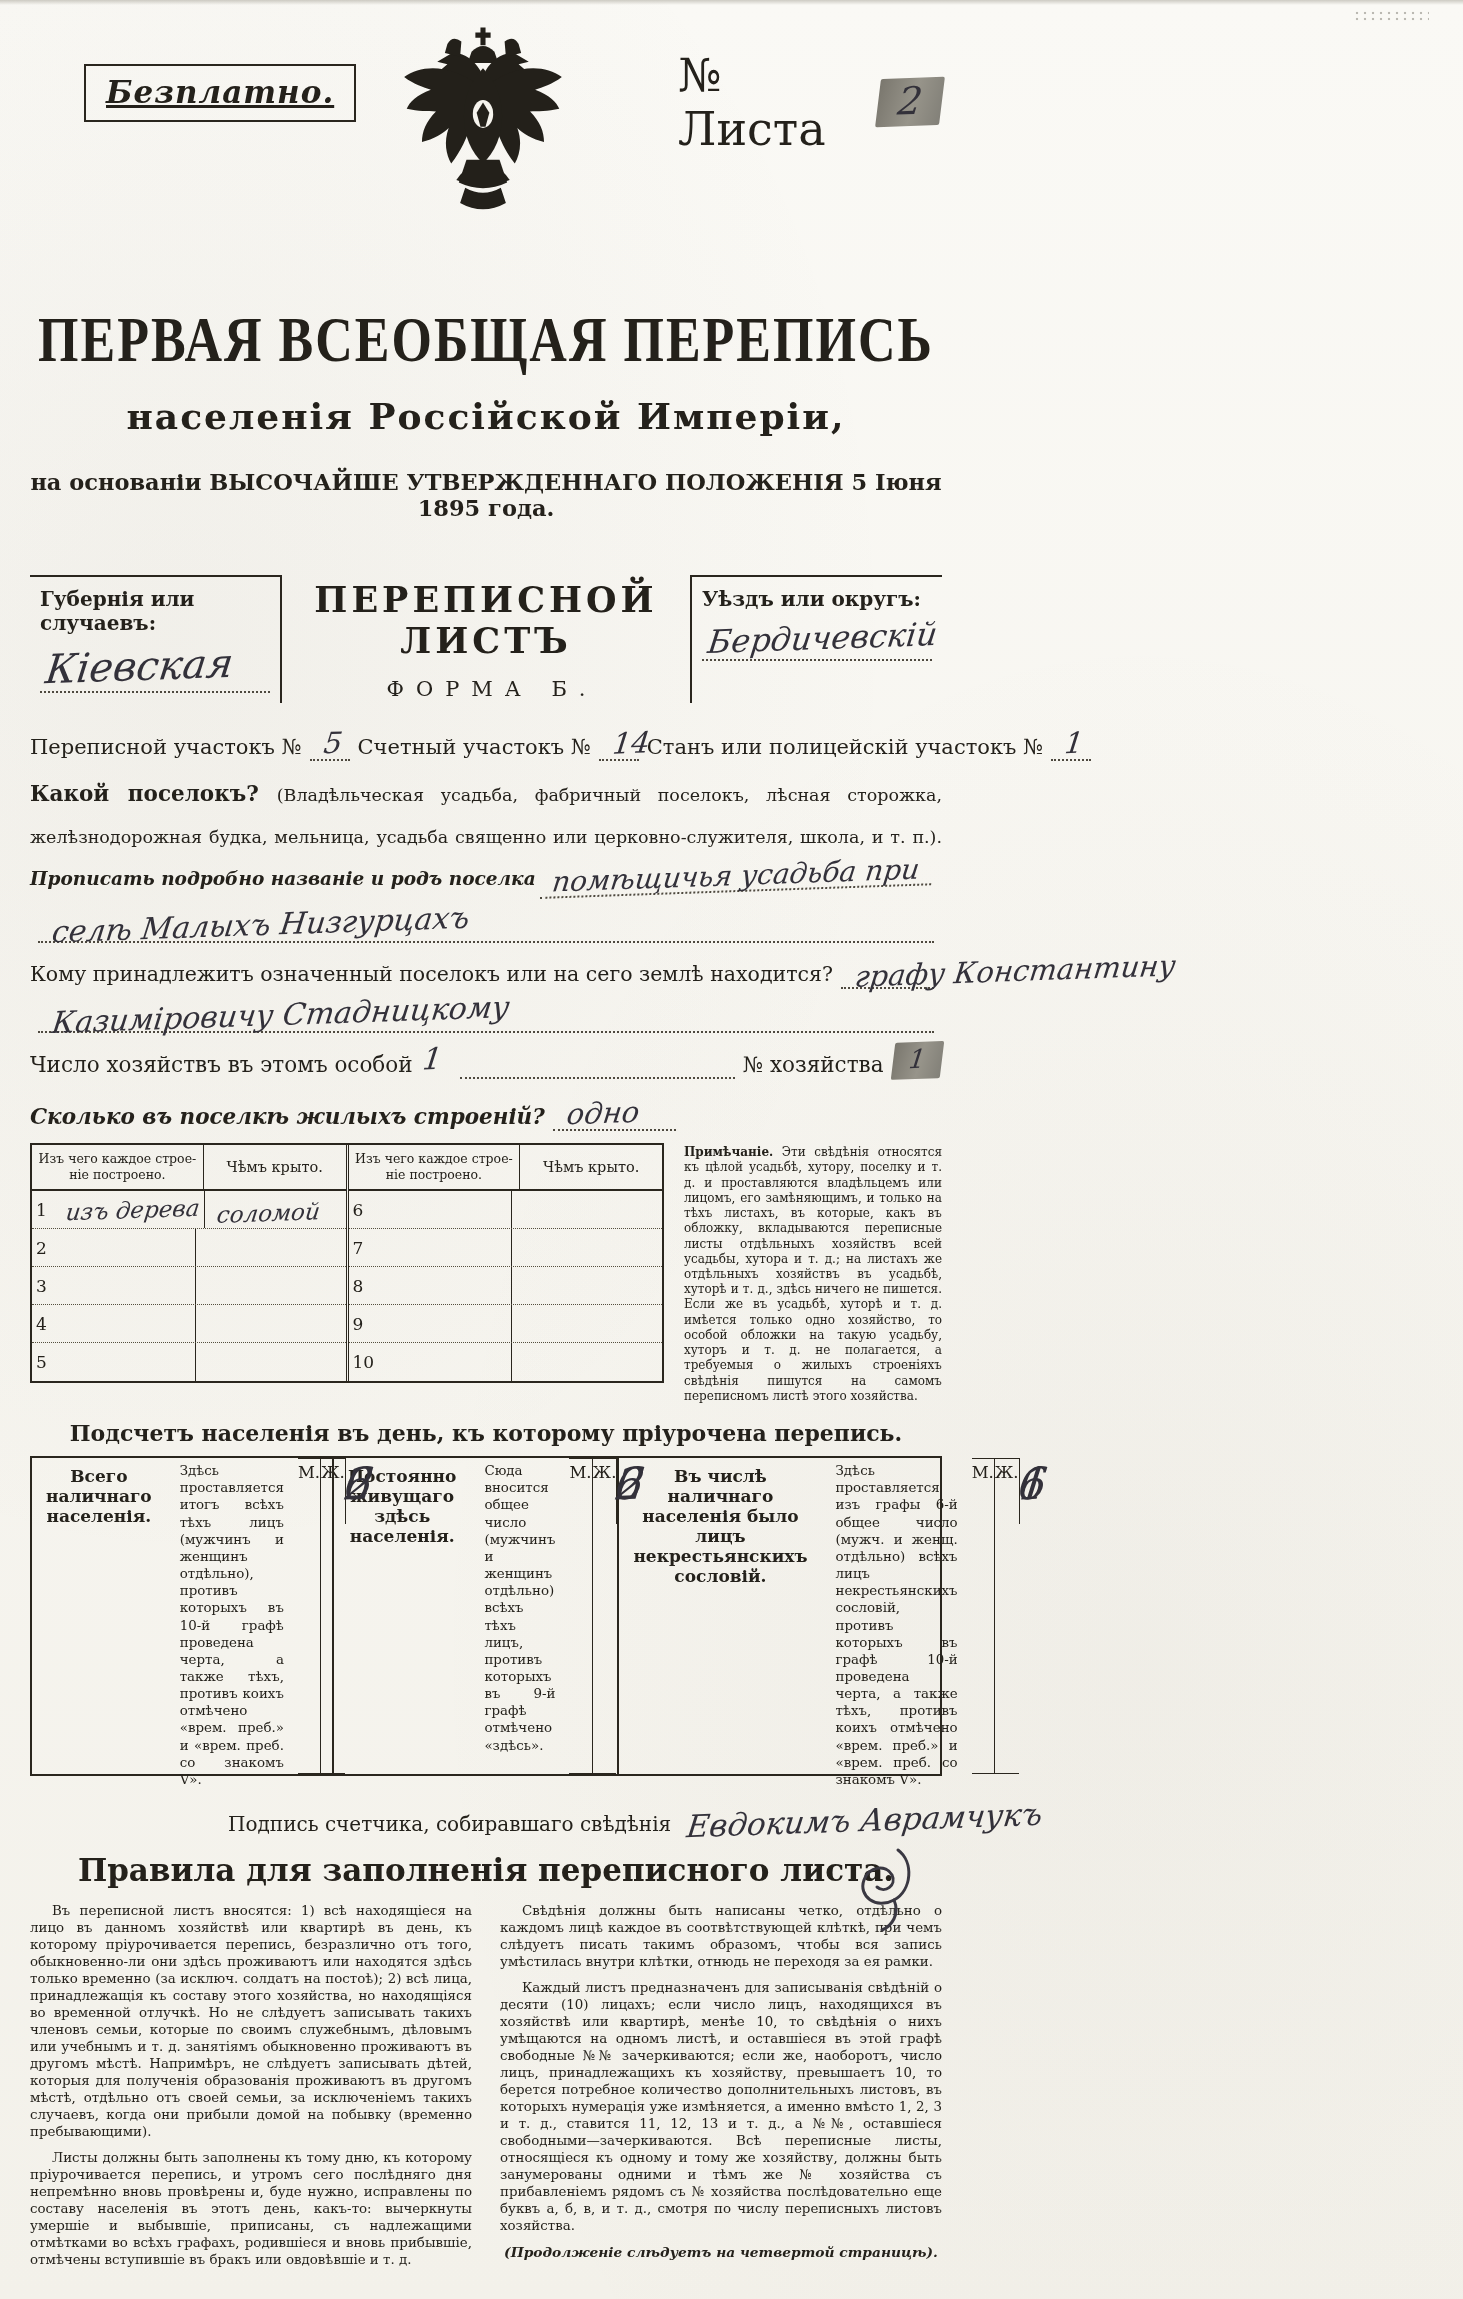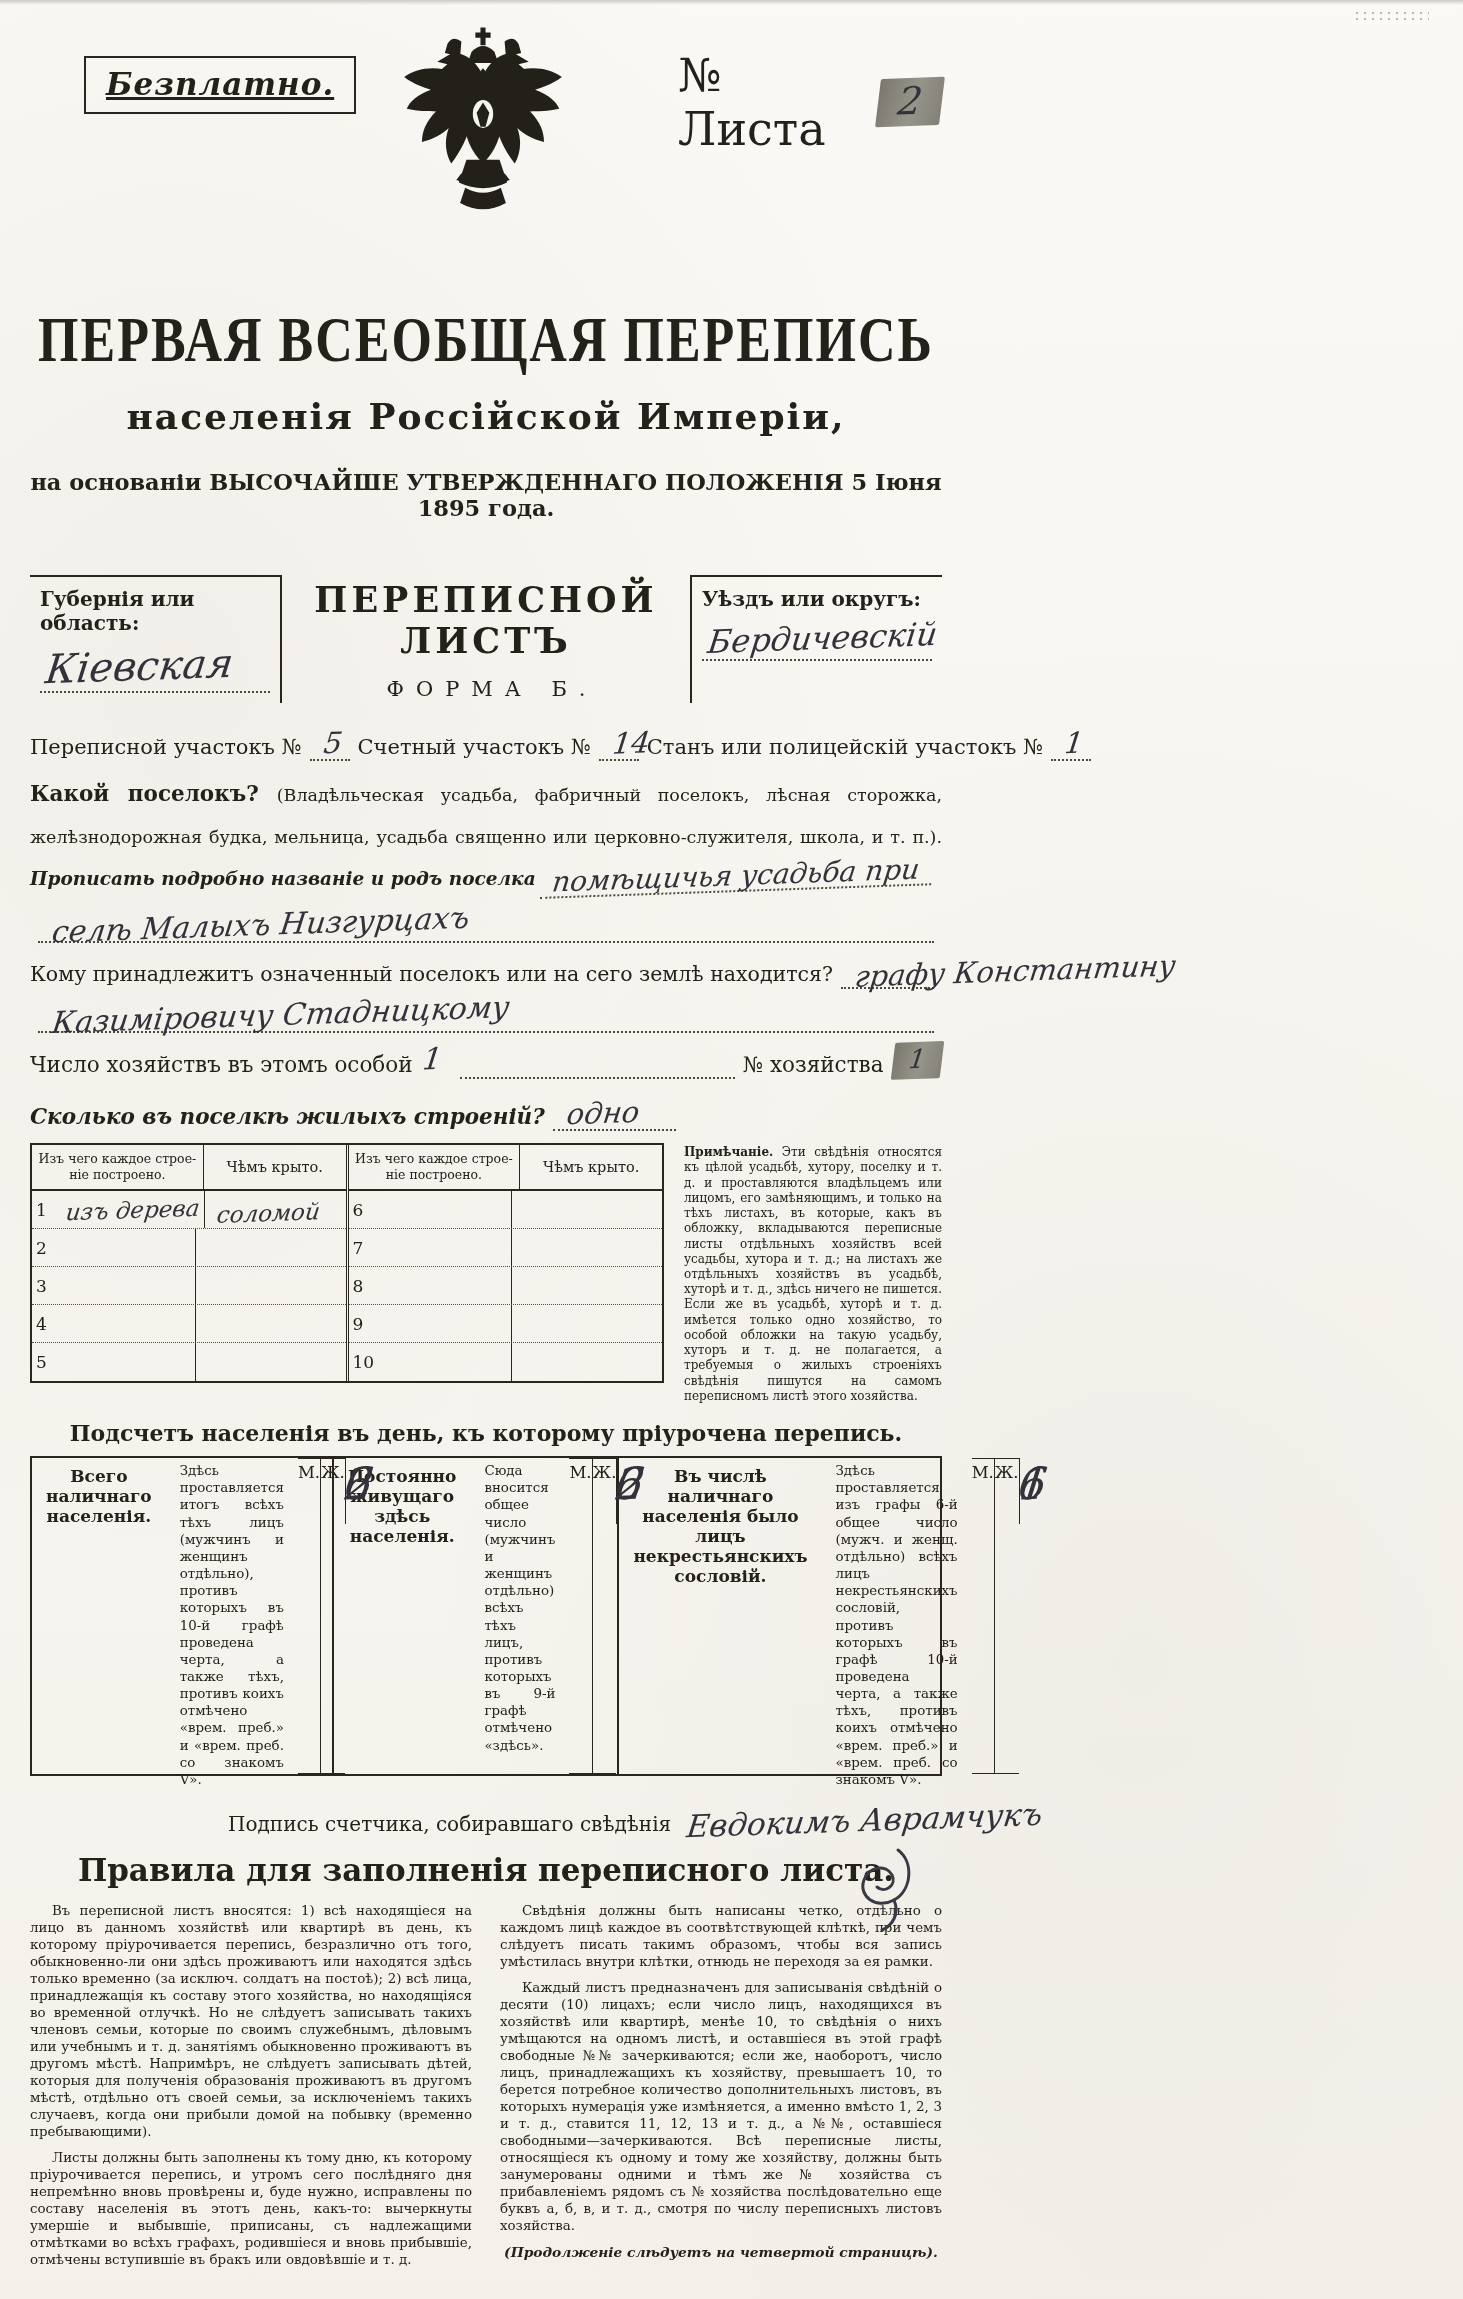--- a/index.html
+++ b/index.html
@@ -14,21 +14,21 @@
       linear-gradient(#faf9f5,#f3f1ea);
   }
   .page::before { content:""; position:absolute; left:0; right:0; top:0; height:5px;
     background:linear-gradient(#b5b2a8, transparent); opacity:.65; pointer-events:none; }
   .pencil { position:absolute; right:34px; top:10px; width:76px; height:12px; opacity:.55;
     background:radial-gradient(circle,#88857b 1.2px,transparent 1.6px); background-size:8px 6px; }
   .content { position:absolute; left:30px; top:0; width:912px; }
 
   
   .top-row { position:relative; height:262px; }
-  .free-box { position:absolute; left:54px; top:56px; border:2.5px solid #2a261e;
+  .free-box { position:absolute; left:54px; top:64px; border:2.5px solid #2a261e;
     padding:8px 20px 10px; font-size:31px; font-style:italic; font-weight:bold;
     text-decoration:underline; letter-spacing:1px; }
   .eagle { position:absolute; left:364px; top:24px; }
   .sheet-no { position:absolute; left:648px; top:48px; font-size:46px; display:flex; align-items:center; gap:14px; }
   .smudge { display:inline-block; background:linear-gradient(100deg,#7a776e,#97948a 55%,#828078);
     color:#2e2c26; padding:1px 20px 3px; font-style:italic; border-radius:2px; }
   .sheet-no .smudge { font-size:38px; }
 
   
   .main-title { margin-top:42px; text-align:center; font-size:52px; font-weight:bold;
@@ -167,21 +167,21 @@
         <span class="smudge hw">2</span>
       </div>
     </div>
 
     <div class="main-title">ПЕРВАЯ ВСЕОБЩАЯ ПЕРЕПИСЬ</div>
     <div class="sub-title">населенія Россійской Имперіи,</div>
     <div class="basis-line">на основаніи ВЫСОЧАЙШЕ УТВЕРЖДЕННАГО ПОЛОЖЕНІЯ 5 Іюня 1895 года.</div>
 
     <div class="form-header">
       <div class="fh-left">
-        <div class="fh-label">Губернія или область:</div>
+        <div class="fh-label">Губернія или случаевъ:</div>
         <div class="fh-hwline"><span class="hw" style="font-size:40px">Кіевская</span></div>
       </div>
       <div class="fh-center">
         <div class="fh-title">ПЕРЕПИСНОЙ ЛИСТЪ</div>
         <div class="fh-sub">ФОРМА Б.</div>
       </div>
       <div class="fh-right">
         <div class="fh-label">Уѣздъ или округъ:</div>
         <div class="fh-hwline"><span class="hw" style="font-size:32px">Бердичевскій</span></div>
       </div>

